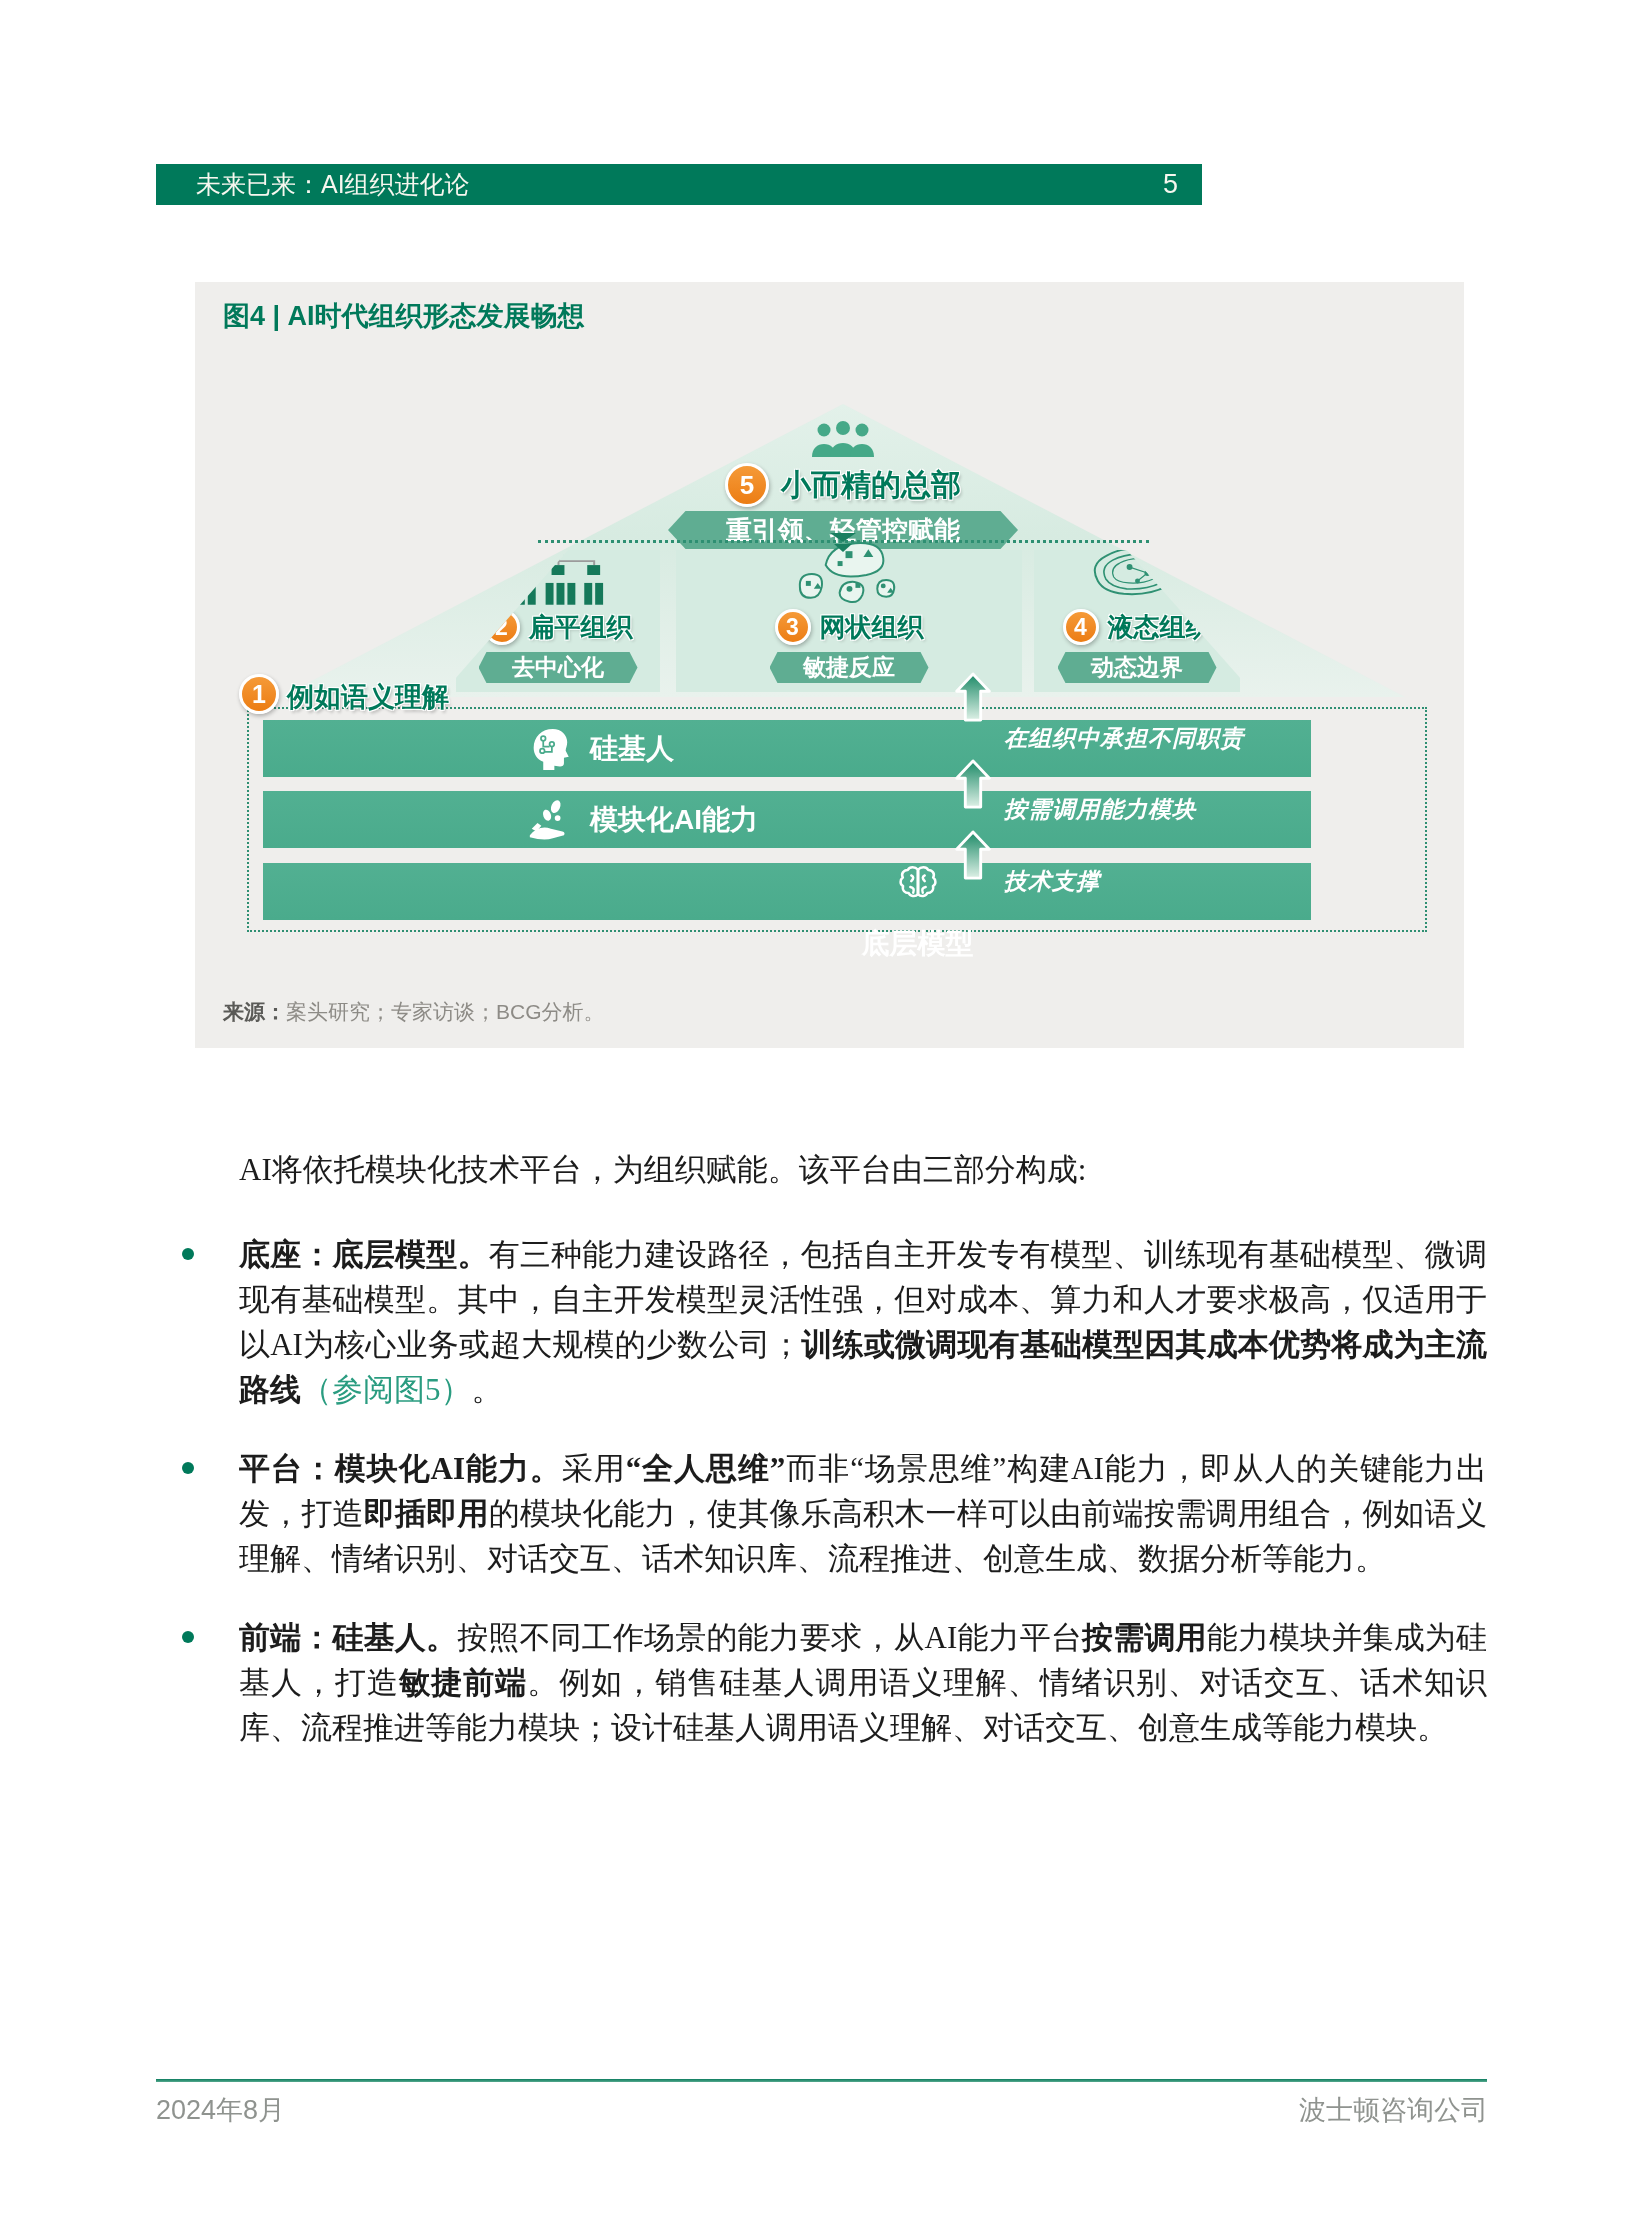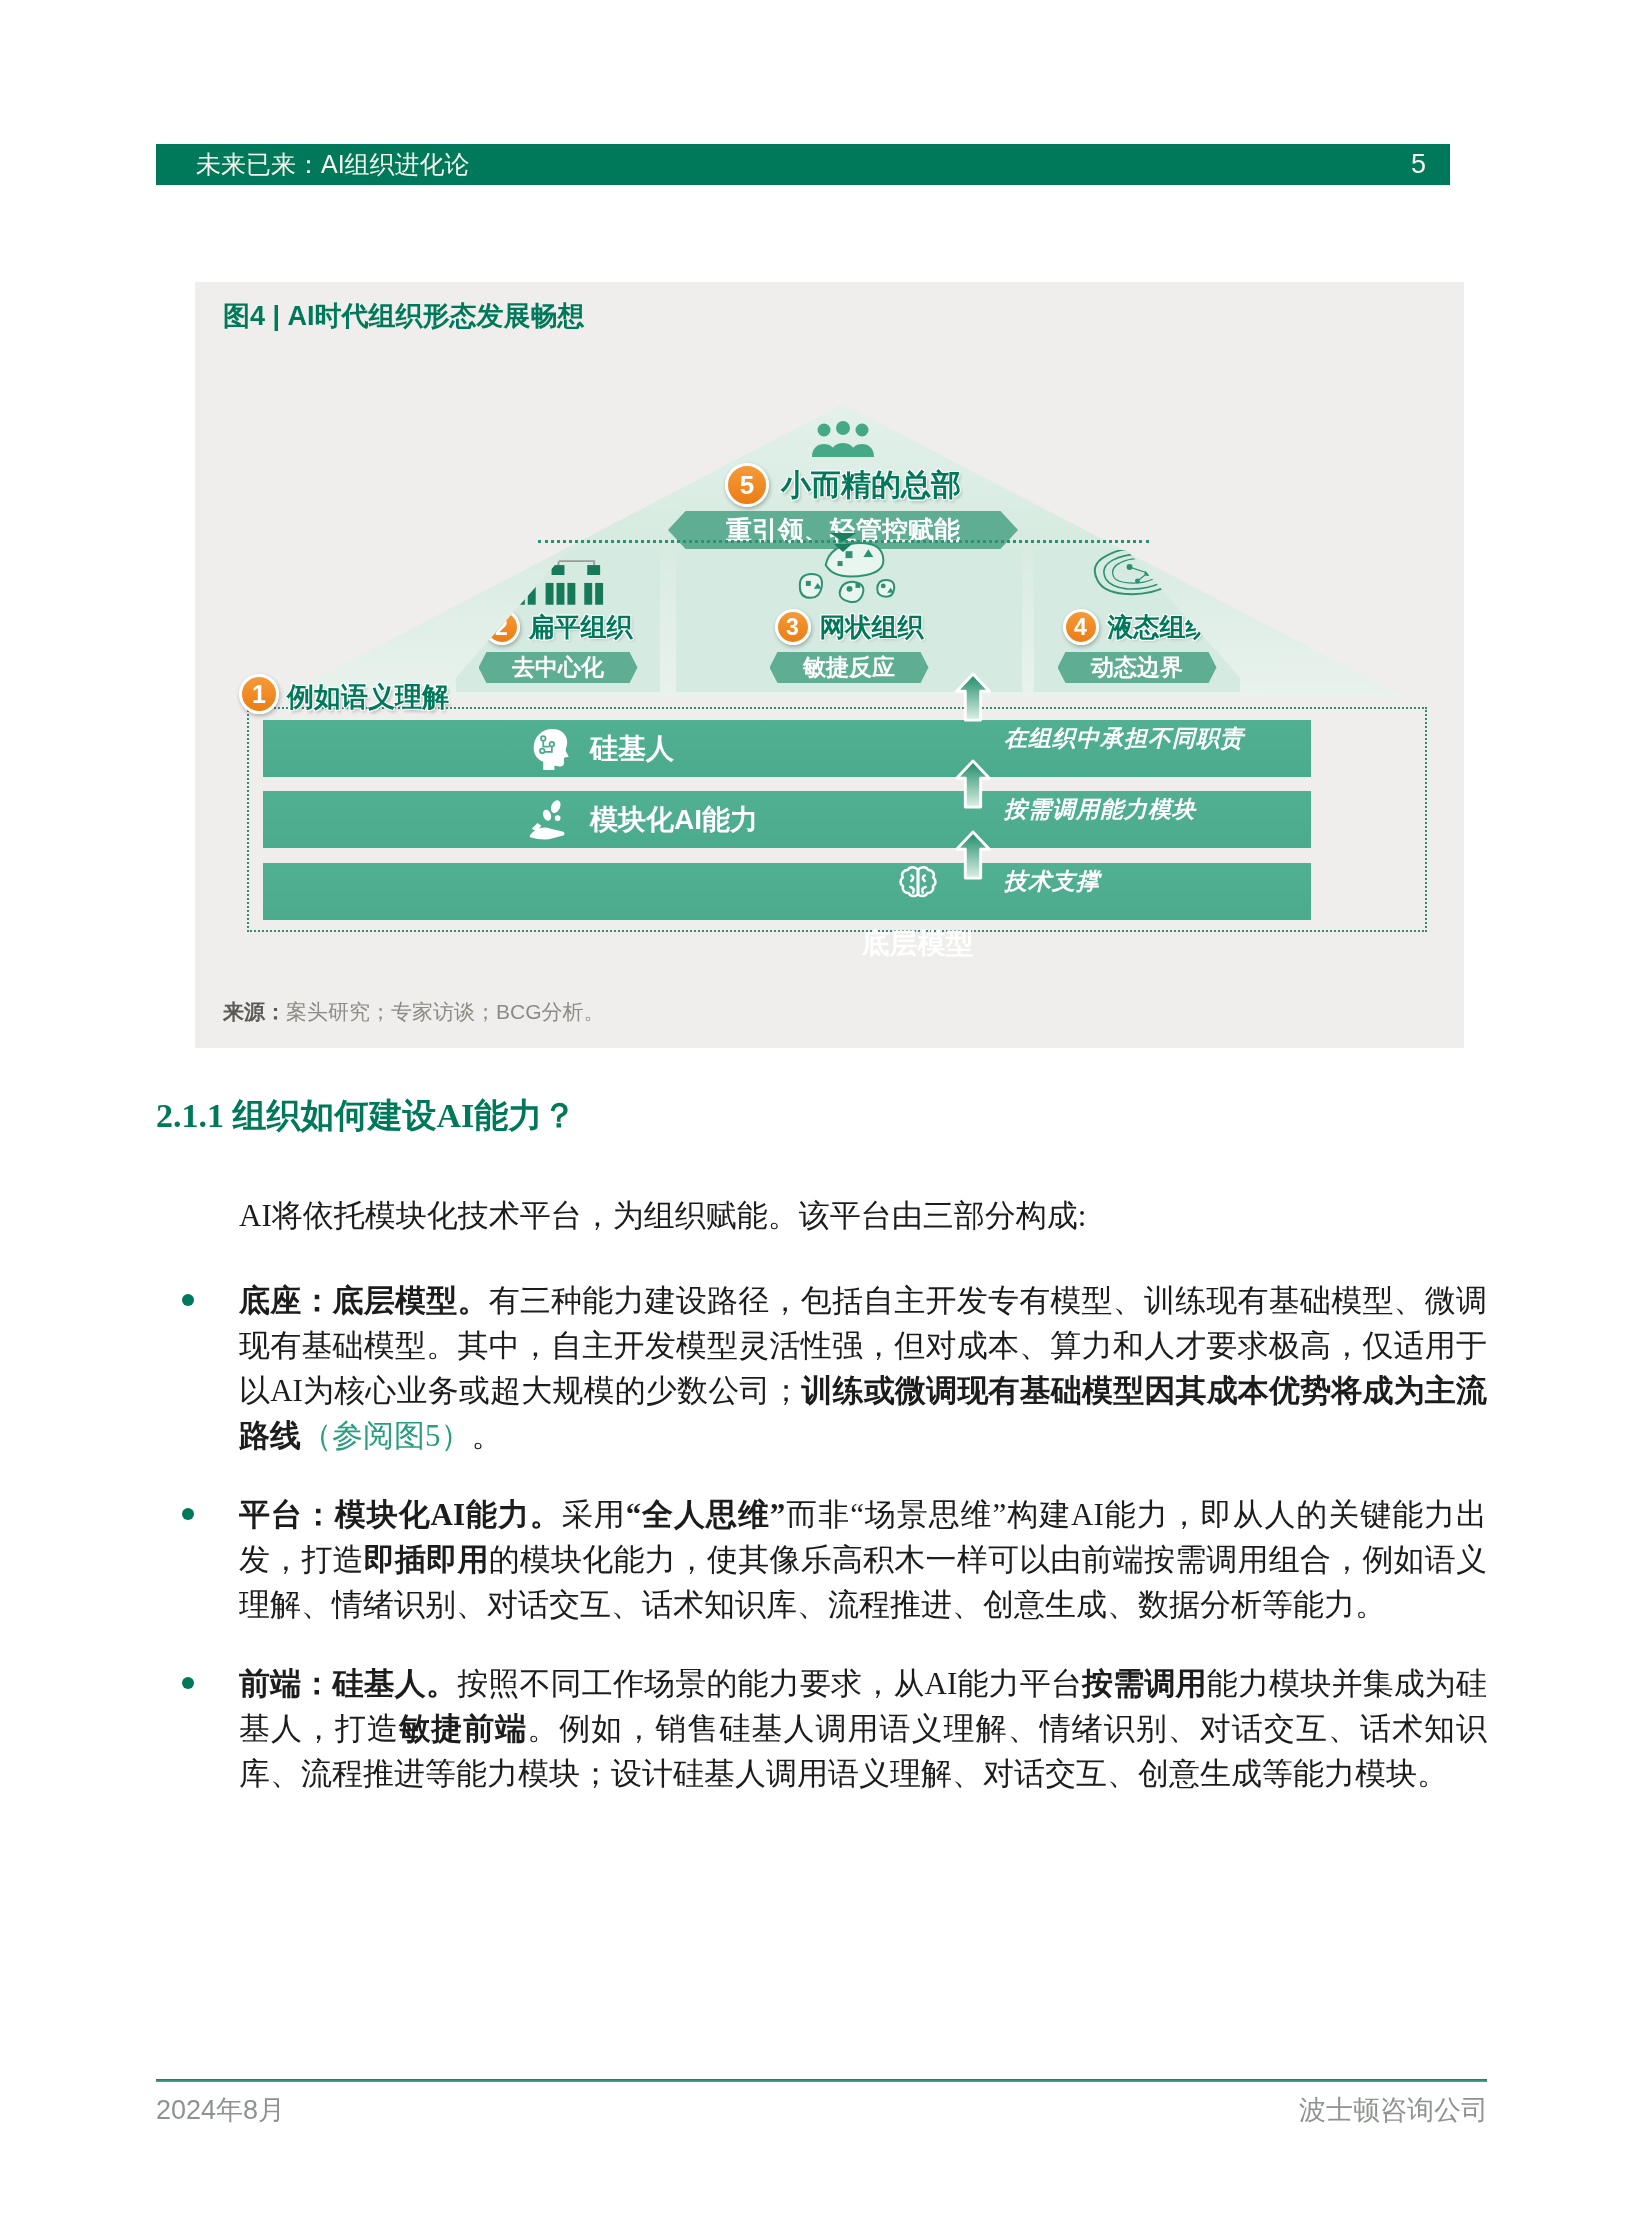--- a/index.html
+++ b/index.html
@@ -1,20 +1,20 @@
 <!DOCTYPE html>
 <html style="--brand_green: #00795a; --bar_green: #4aab8c; --banner_green: #5fad92; --card_green: #d5ebe1; --dotted_green: #2e8f72; --icon_green: #15795a; --orange: #f0841f; --panel_gray: #efeeec; --link_green: #2a9c80; --body_text: #1c1c1c; --muted_text: #8d8b86;"><head>
 <meta charset="utf-8">
 <style>
   html,body{margin:0;padding:0;background:#ffffff;}
   .page{position:relative;width:1646px;height:2233px;background:#ffffff;overflow:hidden;
         font-family:"Liberation Sans",sans-serif;}
 
   
-  .header-bar{position:absolute;left:156px;top:144px;width:1294px;height:41px;
+  .header-bar{position:absolute;left:156px;top:164px;width:1046px;height:41px;
     background:var(--brand_green,#00795a);color:#f7f7ef;display:flex;align-items:center;
     justify-content:space-between;box-sizing:border-box;padding:0 24px 0 40px;font-size:25px;}
   .header-page{font-size:27px;}
 
   
   .figure-panel{position:absolute;left:195px;top:282px;width:1269px;height:766px;
     background:var(--panel_gray,#efeeec);}
   .fig-title{position:absolute;left:28px;top:16px;margin:0;font-size:27px;font-weight:bold;
     color:var(--brand_green,#00795a);}
 
@@ -288,21 +288,20 @@
           <path d="M20 2 L37 20 L28 20 L28 50 L12 50 L12 20 L3 20 Z" fill="url(#arrowGrad)" stroke="#fff" stroke-width="3" stroke-linejoin="round"></path>
         </svg>
     </span>
 
     <div class="source-row">
       <span class="source-label">来源：</span><span>案头研究；专家访谈；BCG分析。</span>
     </div>
   </section>
 
   <section class="content">
-    <h2>2.1.1 组织如何建设AI能力？</h2>
     <p class="intro">AI将依托模块化技术平台，为组织赋能。该平台由三部分构成:</p>
     <div class="bullets">
       <div class="bullet">
         <span class="dot"></span><span><span class="seg-bold">底座：底层模型。</span><span>有三种能力建设路径，包括自主开发专有模型、训练现有基础模型、微调现有基础模型。其中，自主开发模型灵活性强，但对成本、算力和人才要求极高，仅适用于以AI为核心业务或超大规模的少数公司；</span><span class="seg-bold">训练或微调现有基础模型因其成本优势将成为主流路线</span><span class="seg-green">（参阅图5）</span><span>。</span></span>
       </div>
       <div class="bullet">
         <span class="dot"></span><span><span class="seg-bold">平台：模块化AI能力。</span><span>采用</span><span class="seg-bold">“全人思维”</span><span>而非“场景思维”构建AI能力，即从人的关键能力出发，打造</span><span class="seg-bold">即插即用</span><span>的模块化能力，使其像乐高积木一样可以由前端按需调用组合，例如语义理解、情绪识别、对话交互、话术知识库、流程推进、创意生成、数据分析等能力。</span></span>
       </div>
       <div class="bullet">
         <span class="dot"></span><span><span class="seg-bold">前端：硅基人。</span><span>按照不同工作场景的能力要求，从AI能力平台</span><span class="seg-bold">按需调用</span><span>能力模块并集成为硅基人，打造</span><span class="seg-bold">敏捷前端</span><span>。例如，销售硅基人调用语义理解、情绪识别、对话交互、话术知识库、流程推进等能力模块；设计硅基人调用语义理解、对话交互、创意生成等能力模块。</span></span>

